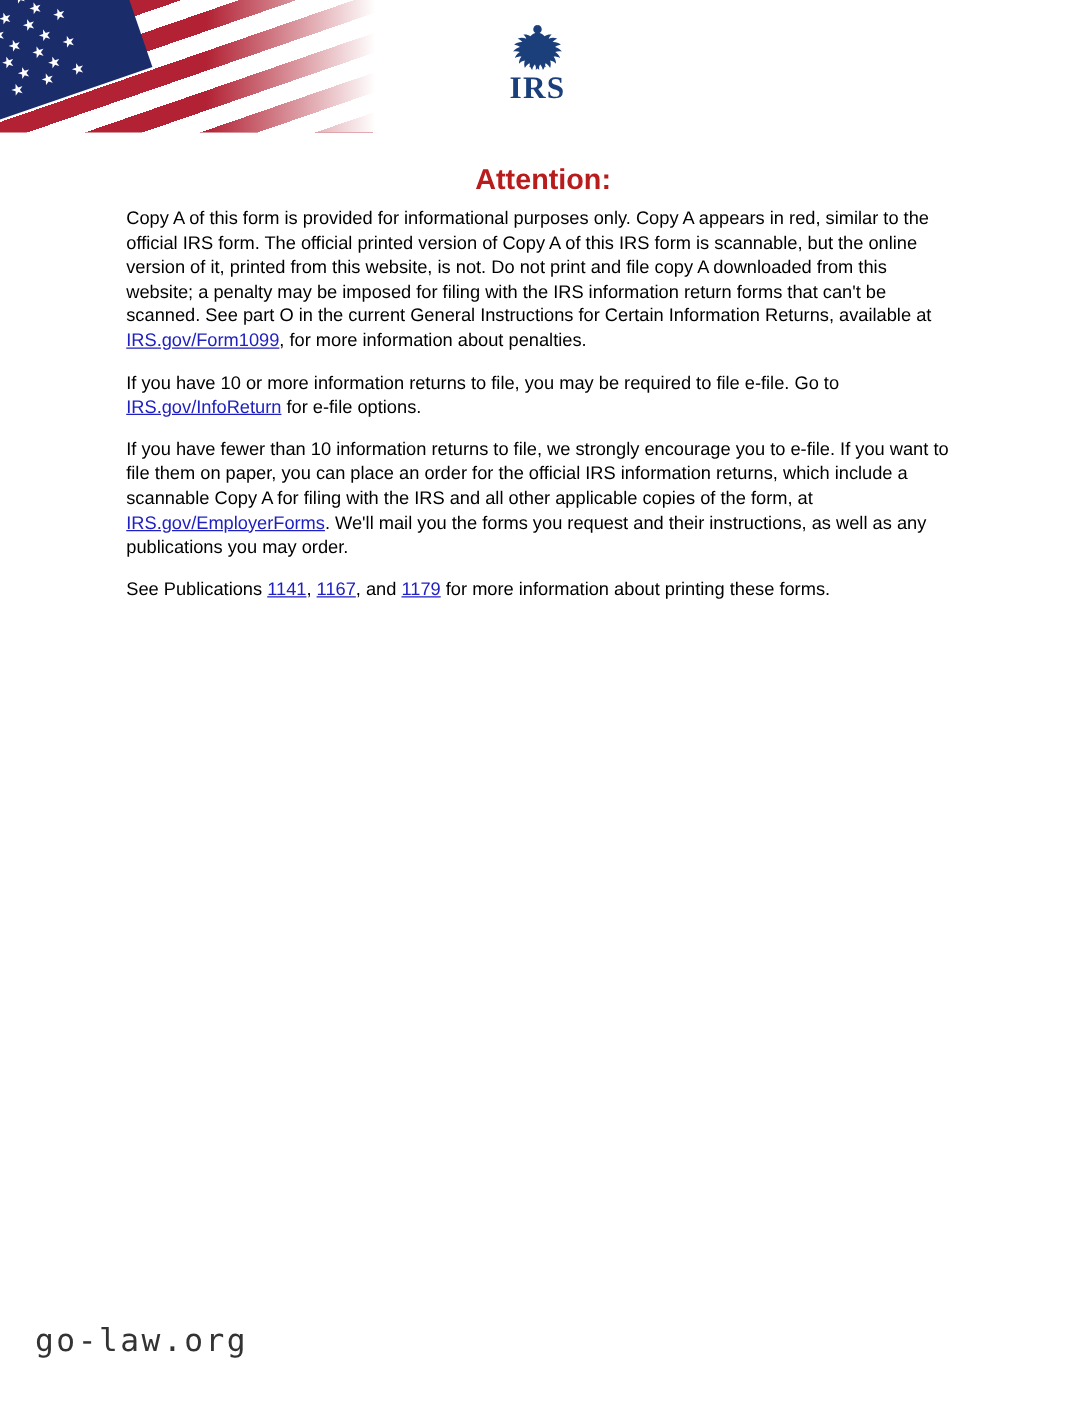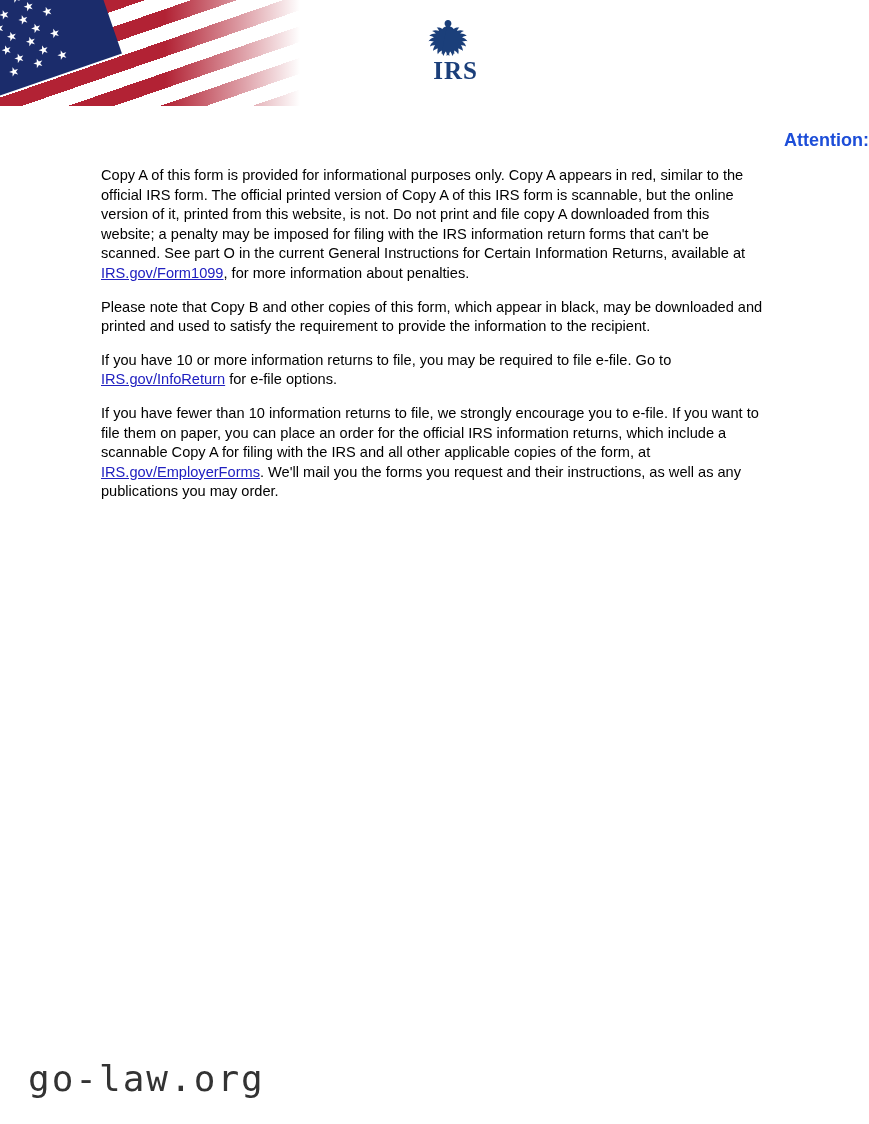--- a/index.html
+++ b/index.html
@@ -70,23 +70,23 @@
     width: 300px;
     height: 106px;
     background: linear-gradient(to right, rgba(255,255,255,0) 55%, rgba(255,255,255,0.55) 80%, rgba(255,255,255,1) 100%);
     pointer-events: none;
   }
 
   
   .irs-logo {
     position: absolute;
     top: 18px;
-    left: 418px;
+    left: 400px;
     width: 60px;
-    text-align: right;
+    text-align: center;
     color: #1b3f7a;
   }
   .irs-eagle {
     display: block;
     margin: 0 auto;
   }
   .irs-word {
     font-family: "Liberation Serif", serif;
     font-weight: bold;
     font-size: 25px;
@@ -94,24 +94,24 @@
     line-height: 26px;
     color: #1b3f7a;
   }
 
   
   .attention {
     position: absolute;
     top: 130px;
     left: 0;
     width: 869px;
-    text-align: right;
-    color: #1d4ed8;
+    text-align: center;
+    color: #b91c1c;
     font-weight: bold;
-    font-size: 18px;
+    font-size: 23px;
   }
   .content {
     position: absolute;
     top: 166px;
     left: 101px;
     width: 665px;
     font-size: 14.6px;
     line-height: 19.6px;
     color: #000000;
   }
@@ -125,21 +125,21 @@
   }
   .content b {
     font-weight: normal;
   }
 
   .watermark {
     position: absolute;
     left: 28px;
     top: 1058px;
     font-family: "DejaVu Sans Mono", monospace;
-    font-size: 36px;
+    font-size: 25px;
     letter-spacing: 2px;
     color: #333333;
   }
 </style>
 </head>
 <body>
 
 <div class="flag-banner">
   <div class="flag-inner">
     <div class="flag-stripes"></div>
@@ -167,22 +167,22 @@
   </svg>
   <div class="irs-word">IRS</div>
 </div>
 
 <div class="attention">Attention:</div>
 
 <div class="content">
 
   <p><span>Copy A of this form is provided for informational purposes only. Copy A appears in red, similar to the official IRS form. The official printed version of Copy A of this IRS form is scannable, but the online version of it, printed from this website, is not. Do </span><b>not</b><span> print and file copy A downloaded from this website; a penalty may be imposed for filing with the IRS information return forms that can't be scanned. See part O in the current General Instructions for Certain Information Returns, available at </span><a href="#">IRS.gov/Form1099</a><span>, for more information about penalties.</span></p>
 
-  <p>Please note that Copy B and other copies of this form, which appear in black, may be downloaded and printed and used to satisfy the requirement to provide the information to the recipient.</p>
 
   <p><span>If you have 10 or more information returns to file, you may be required to file e-file. Go to </span><a href="#">IRS.gov/InfoReturn</a><span> for e-file options.</span></p>
 
   <p><span>If you have fewer than 10 information returns to file, we strongly encourage you to e-file. If you want to file them on paper, you can place an order for the official IRS information returns, which include a scannable Copy A for filing with the IRS and all other applicable copies of the form, at  </span><a href="#">IRS.gov/EmployerForms</a><span>. We'll mail you the forms you request and their instructions, as well as any publications you may order.</span></p>
 
+  <p><span>See Publications  </span><a href="#">1141</a><span>,  </span><a href="#">1167</a><span>, and  </span><a href="#">1179</a><span> for more information about printing these forms.</span></p>
 
 </div>
 
 <div class="watermark">go-law.org</div>
 
 </body></html>

